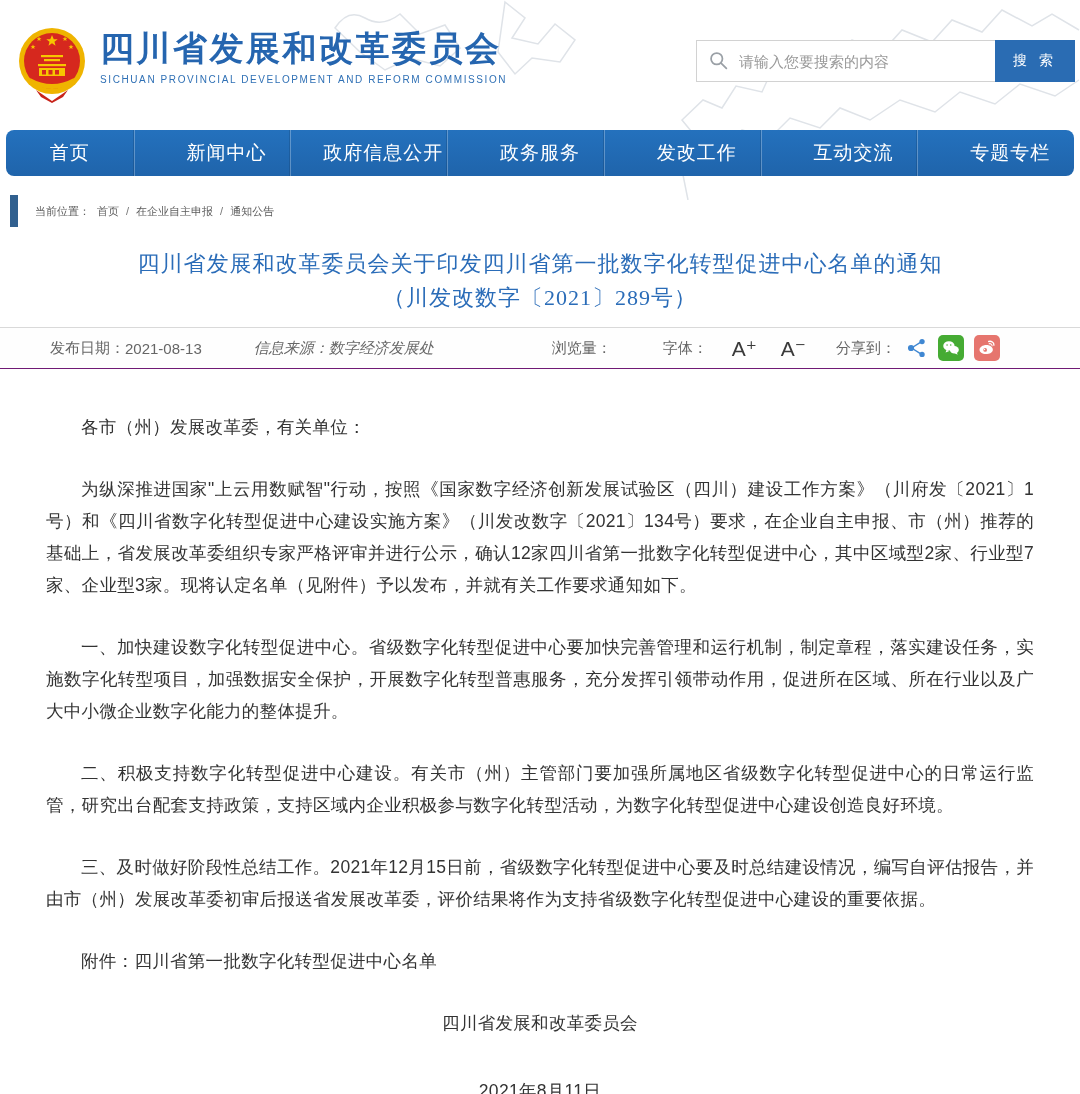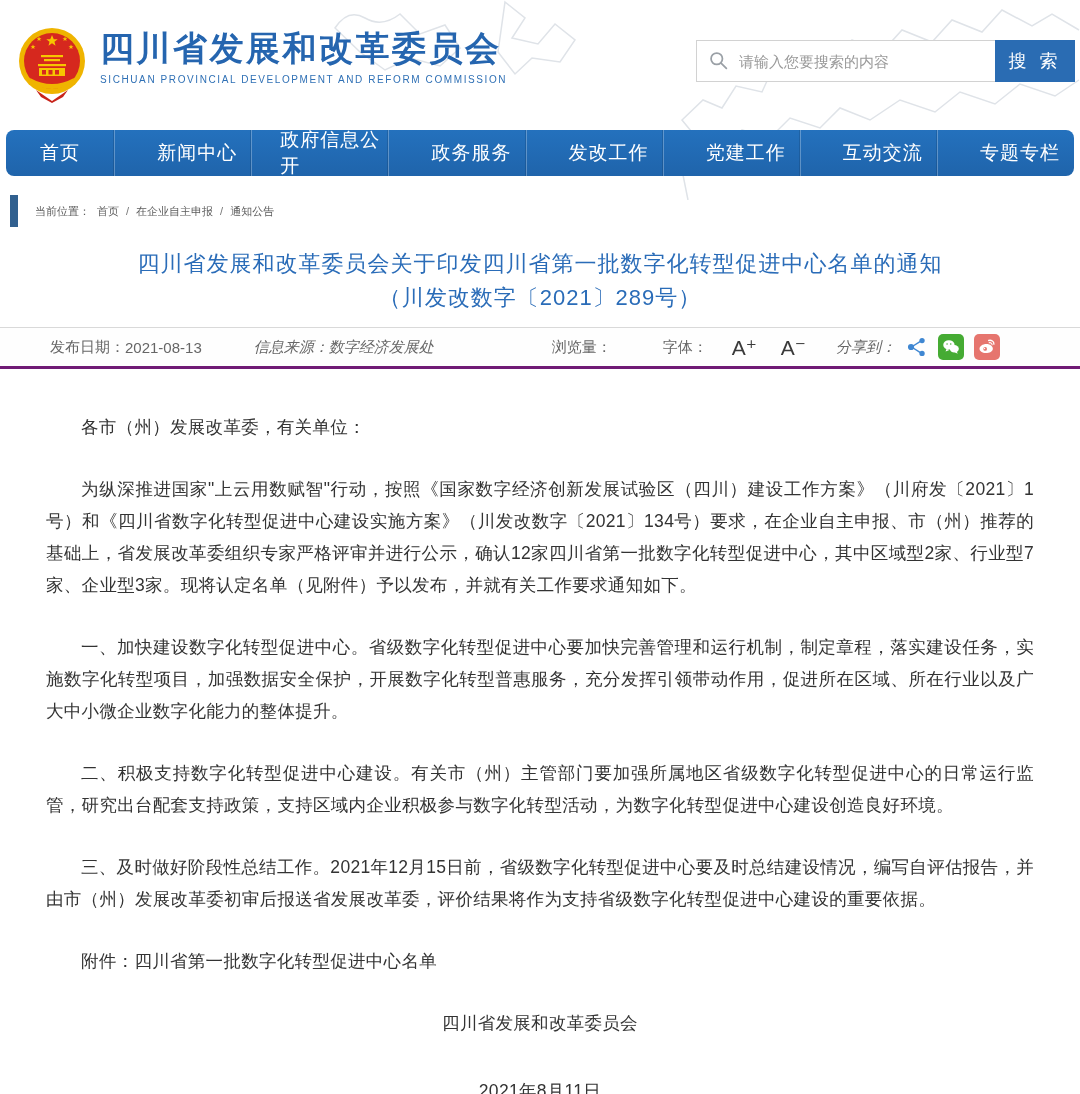--- a/index.html
+++ b/index.html
@@ -15,44 +15,44 @@
   .header { position:relative; height:130px; z-index:1; }
   .logo { position:absolute; left:14px; top:26px; width:76px; height:78px; }
   .site-titles { position:absolute; left:100px; top:28px; }
   .site-name { font-size:34px; font-weight:700; color:#2565af; letter-spacing:2.5px; line-height:40px; }
   .site-name-en { margin-top:6px; font-size:10px; color:#2f70b5; letter-spacing:1.6px; font-weight:500; }
   .search-wrap { position:absolute; right:5px; top:40px; display:flex; height:42px; }
   .search-box { position:relative; width:299px; height:42px; }
   .search-box input { width:100%; height:100%; border:1px solid #d2d2d2; border-right:none; padding:0 10px 0 42px; font-size:15px; color:#ef4444; outline:none; background:#fff; font-family:inherit; }
   .search-box input::placeholder { color:#9a9a9a; }
   .search-icon { position:absolute; left:12px; top:10px; }
-  .search-btn { width:80px; height:42px; border:none; background:#2a6cb3; color:#fff; font-size:18px; letter-spacing:4px; cursor:pointer; font-family:inherit; }
+  .search-btn { width:80px; height:42px; border:none; background:#2a6cb3; color:#fff; font-size:14px; letter-spacing:4px; cursor:pointer; font-family:inherit; }
 
   
   .nav { position:relative; z-index:1; margin:0 6px; height:46px; background:linear-gradient(180deg,#2471bd 0%,#1f64ab 100%); border-radius:8px; display:flex; list-style:none; overflow:hidden; }
   .nav li { flex:1; display:flex; align-items:center; justify-content:center; color:#fff; font-size:19px; font-weight:500; letter-spacing:1px; cursor:pointer; }
   .nav li + li { border-left:1px solid rgba(255,255,255,0.28); box-shadow:-1px 0 0 rgba(0,0,0,0.12);padding-left:28px; }
 
   
   .breadcrumb { position:relative; z-index:1; margin-top:19px; display:flex; align-items:center; font-size:11px; color:#5c5c5c; }
   .crumb-bar { width:8px; height:32px; background:#31608f; margin-left:10px; }
   .crumb-text { margin-left:17px; display:flex; align-items:center; gap:7px; }
   .crumb-link { cursor:pointer; }
   .crumb-sep { color:#777; }
 
   
-  .article-title { margin-top:20px; text-align:center; color:#2a6cb8; font-size:22px; font-weight:500; line-height:34px; letter-spacing:1px; padding:0 60px; }
-
-  
-  .meta { margin-top:12px; height:42px; border-top:1px solid #d9d9d9; border-bottom:3px solid #701a75; display:flex; align-items:center; font-size:15px; color:#666; padding:0 50px; background:#fefefe; }
+  .article-title { margin-top:20px; text-align:center; color:#2a6cb8; font-size:22px; font-weight:500; line-height:34px; letter-spacing:1px; padding:0 60px;font-family:Liberation Serif, serif; }
+
+  
+  .meta { margin-top:12px; height:42px; border-top:1px solid #d9d9d9; border-bottom:1px solid #701a75; display:flex; align-items:center; font-size:15px; color:#666; padding:0 50px; background:#fefefe; }
   .meta .grp { display:flex; align-items:center; white-space:nowrap; }
   .g-source { margin-left:52px;font-style:italic; }
   .g-views  { margin-left:118px; }
   .g-font   { margin-left:51px; gap:24px; }
-  .g-share  { margin-left:30px; gap:10px;font-style:italic; }
+  .g-share  { margin-left:30px; gap:10px; }
   .font-btn { font-size:21px; color:#3a3a3a; cursor:pointer; line-height:1; }
   .share-ico { display:inline-flex; align-items:center; justify-content:center; cursor:pointer; }
   .share-box { width:26px; height:26px; border-radius:5px; }
   .share-box.wechat { background:#45ab33; }
   .share-box.weibo  { background:#e6756e; }
 
   
   .content { padding:42px 46px 0; font-size:17.5px; color:#333; letter-spacing:0.3px; }
   .content p { line-height:32px; text-indent:2em; margin-bottom:30px; text-align:justify; }
   .sig-line { text-align:center; font-size:17.5px; line-height:32px; margin-top:2px; }
@@ -110,21 +110,20 @@
       <button class="search-btn">搜 索</button>
     </div>
   </div>
 
   <ul class="nav">
     <li>首页</li>
     <li>新闻中心</li>
     <li>政府信息公开</li>
     <li>政务服务</li>
     <li>发改工作</li>
-    <li>党建工作</li>
     <li>互动交流</li>
     <li>专题专栏</li>
   </ul>
 
   <div class="breadcrumb">
     <div class="crumb-bar"></div>
     <div class="crumb-text">
       <span>当前位置：</span>
       <span class="crumb-link">首页</span>
       <span class="crumb-sep">/</span>

